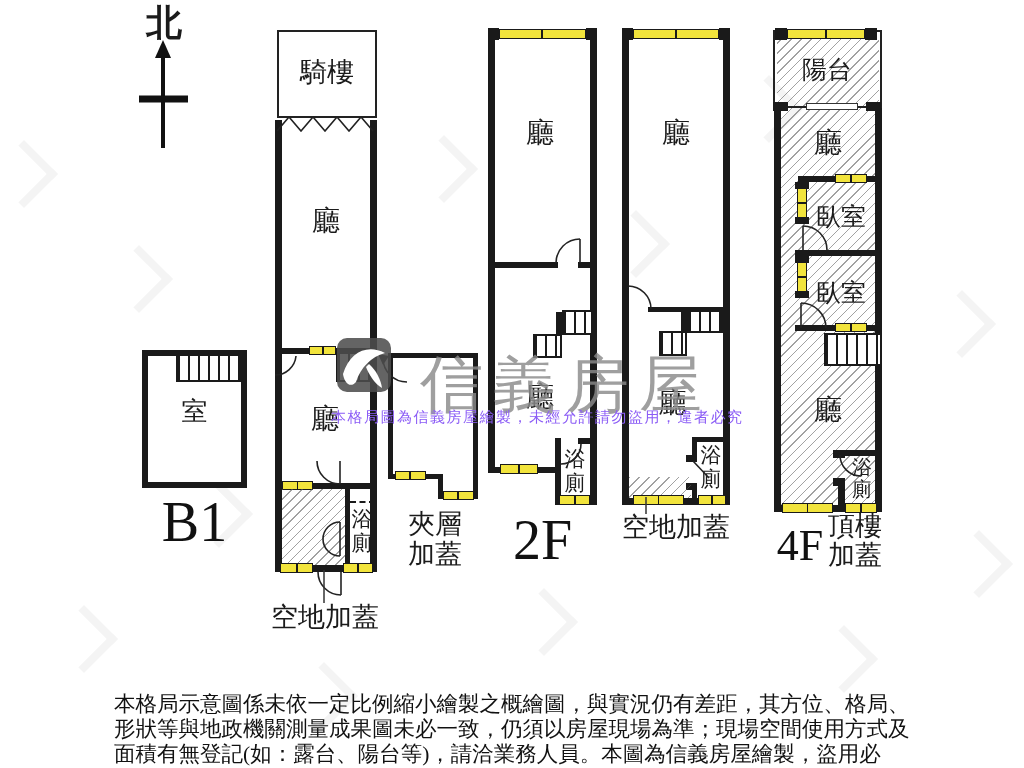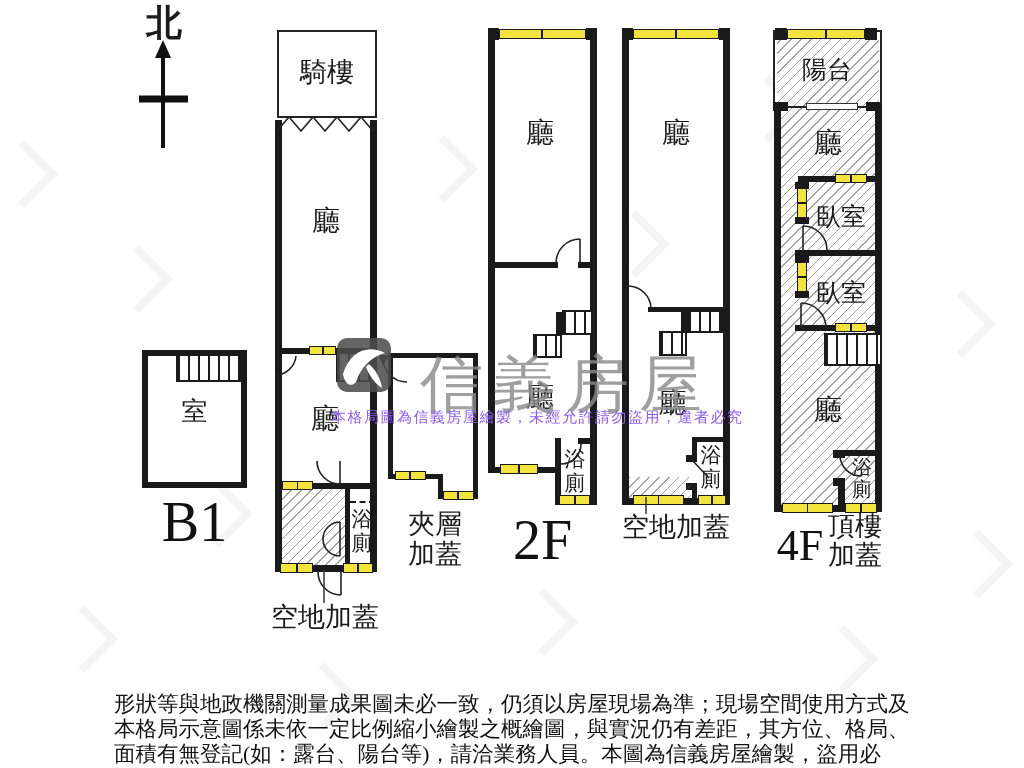--- a/index.html
+++ b/index.html
@@ -220,18 +220,18 @@
 
   <svg id="wm-logo" viewBox="0 0 56 56">
     <rect x="1" y="1" width="54" height="54" rx="10" fill="#4d4d4d" opacity="0.87"></rect>
     <path d="M7,37 C14,15 31,7 49,16 C35,20 25,30 20,45 C14,52 8,45 7,37 Z" fill="#ffffff"></path>
     <path d="M33,27 C40,33 45,43 46,51 C39,47 33,38 30,30 Z" fill="#ffffff"></path>
   </svg>
   <div class="wm-brand" style="left:420px;top:342px">信義房屋</div>
   <div class="wm-notice" style="left:331px;top:408px">本格局圖為信義房屋繪製，未經允許請勿盜用，違者必究</div>
 
   <div class="disc">
+    <div>本格局示意圖係未依一定比例縮小繪製之概繪圖，與實況仍有差距，其方位、格局、</div>
     <div>形狀等與地政機關測量成果圖未必一致，仍須以房屋現場為準；現場空間使用方式及</div>
-    <div>本格局示意圖係未依一定比例縮小繪製之概繪圖，與實況仍有差距，其方位、格局、</div>
     <div>面積有無登記(如：露台、陽台等)，請洽業務人員。本圖為信義房屋繪製，盜用必究。</div>
   </div>
 
 </div>
 
 </body></html>

